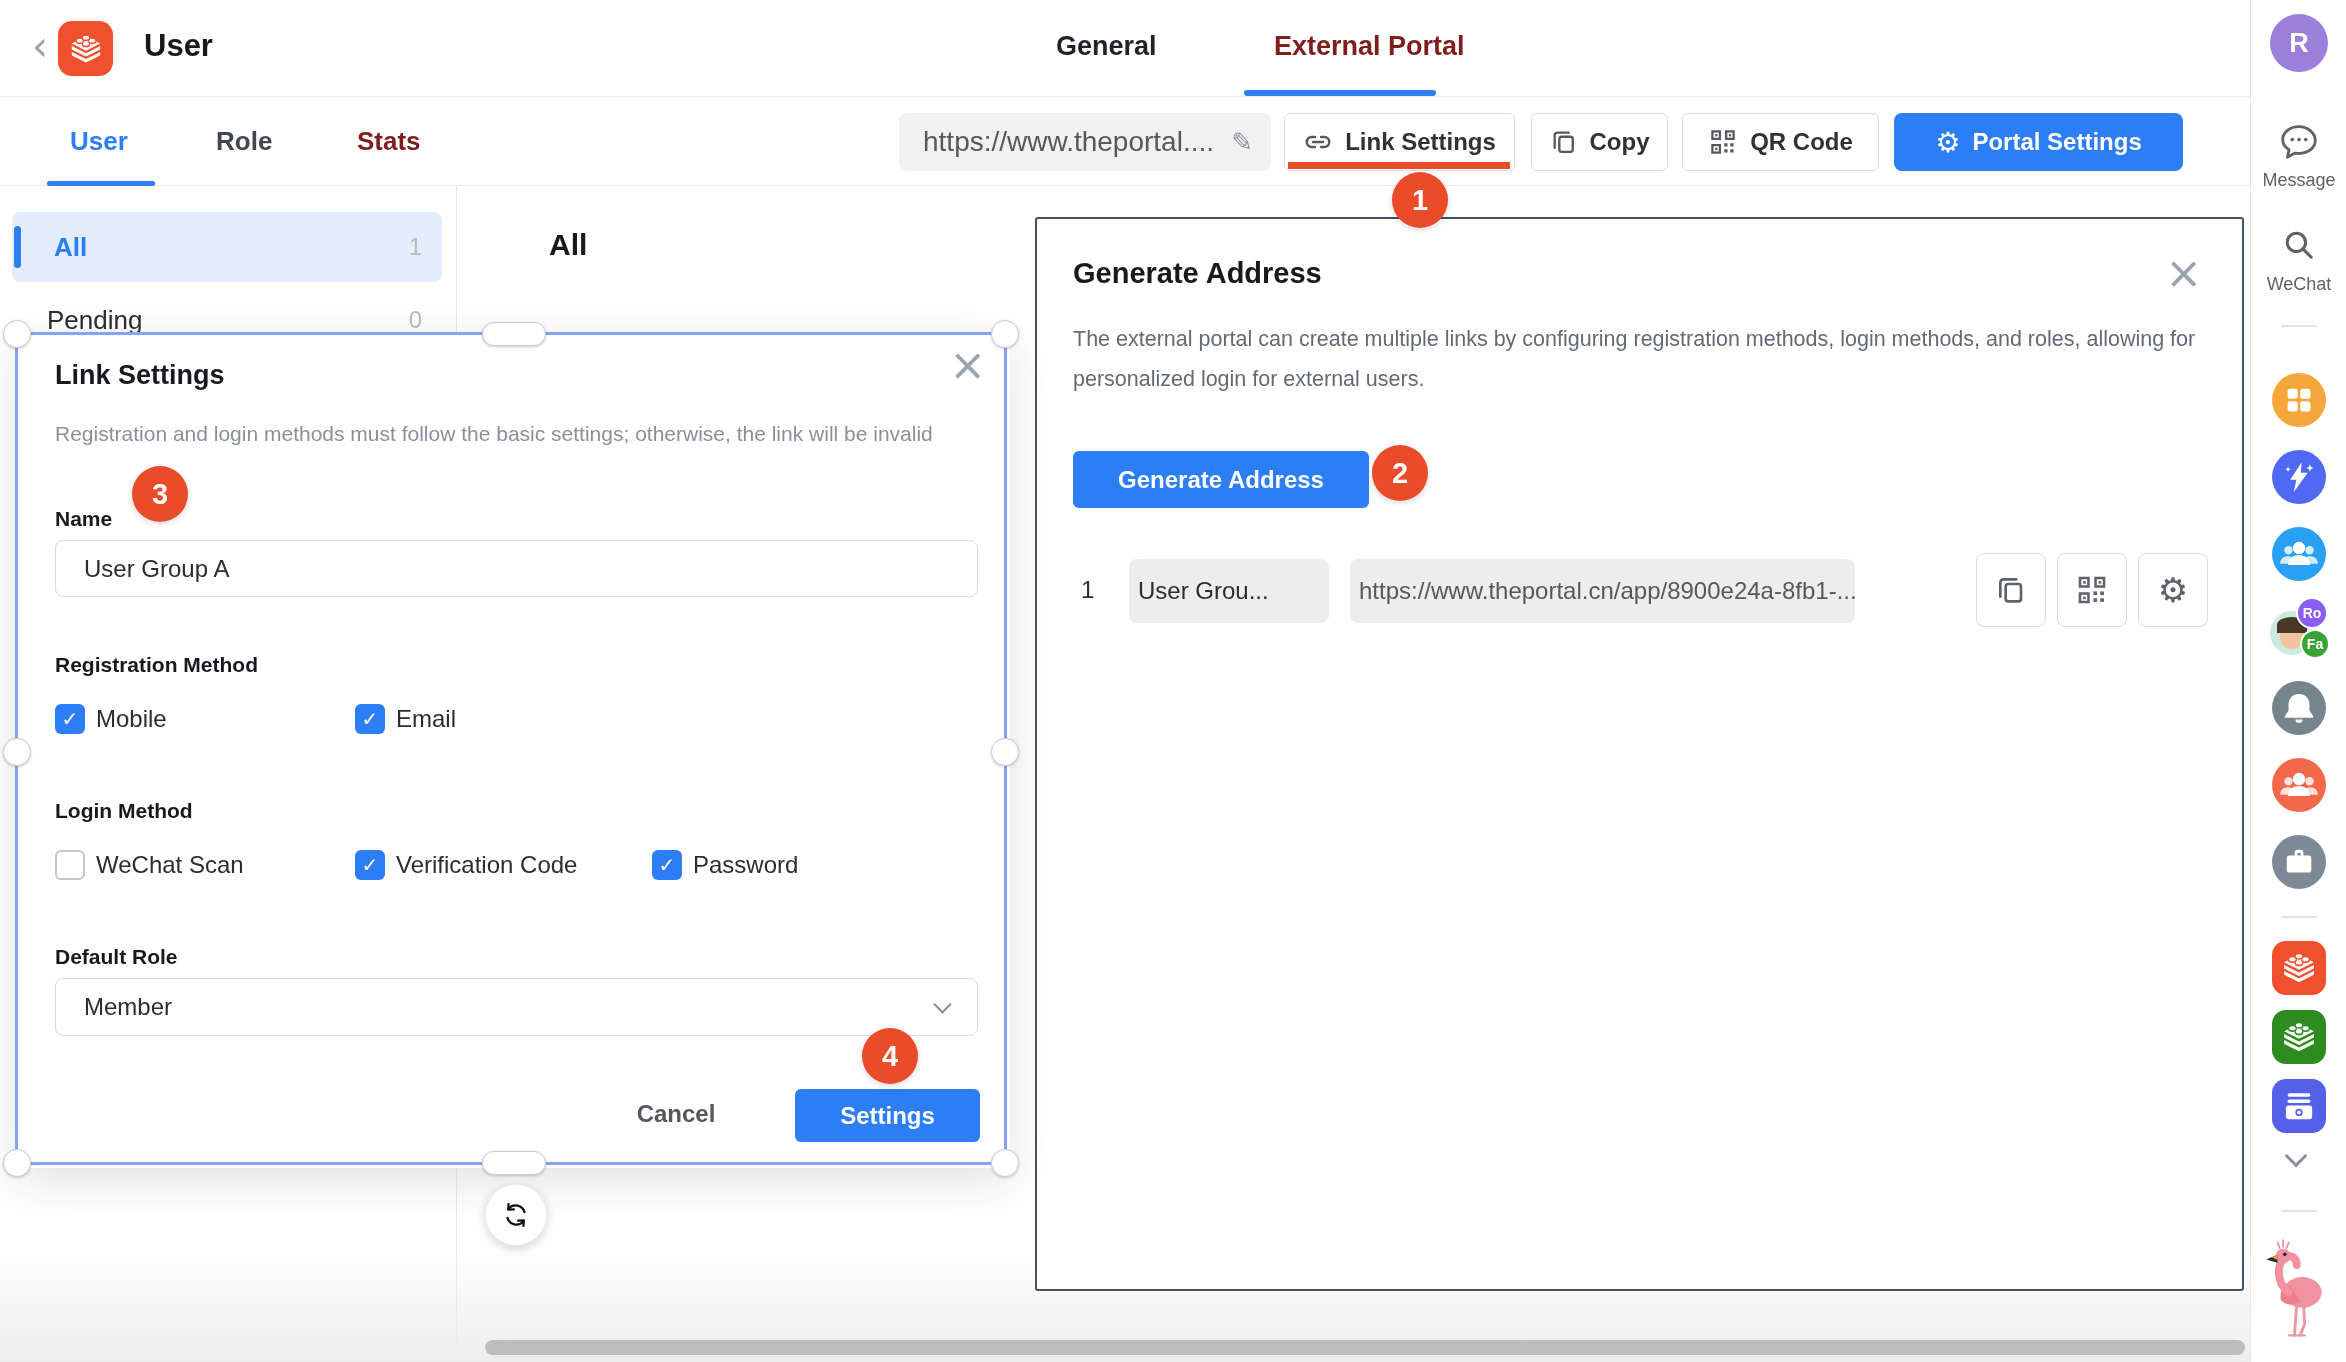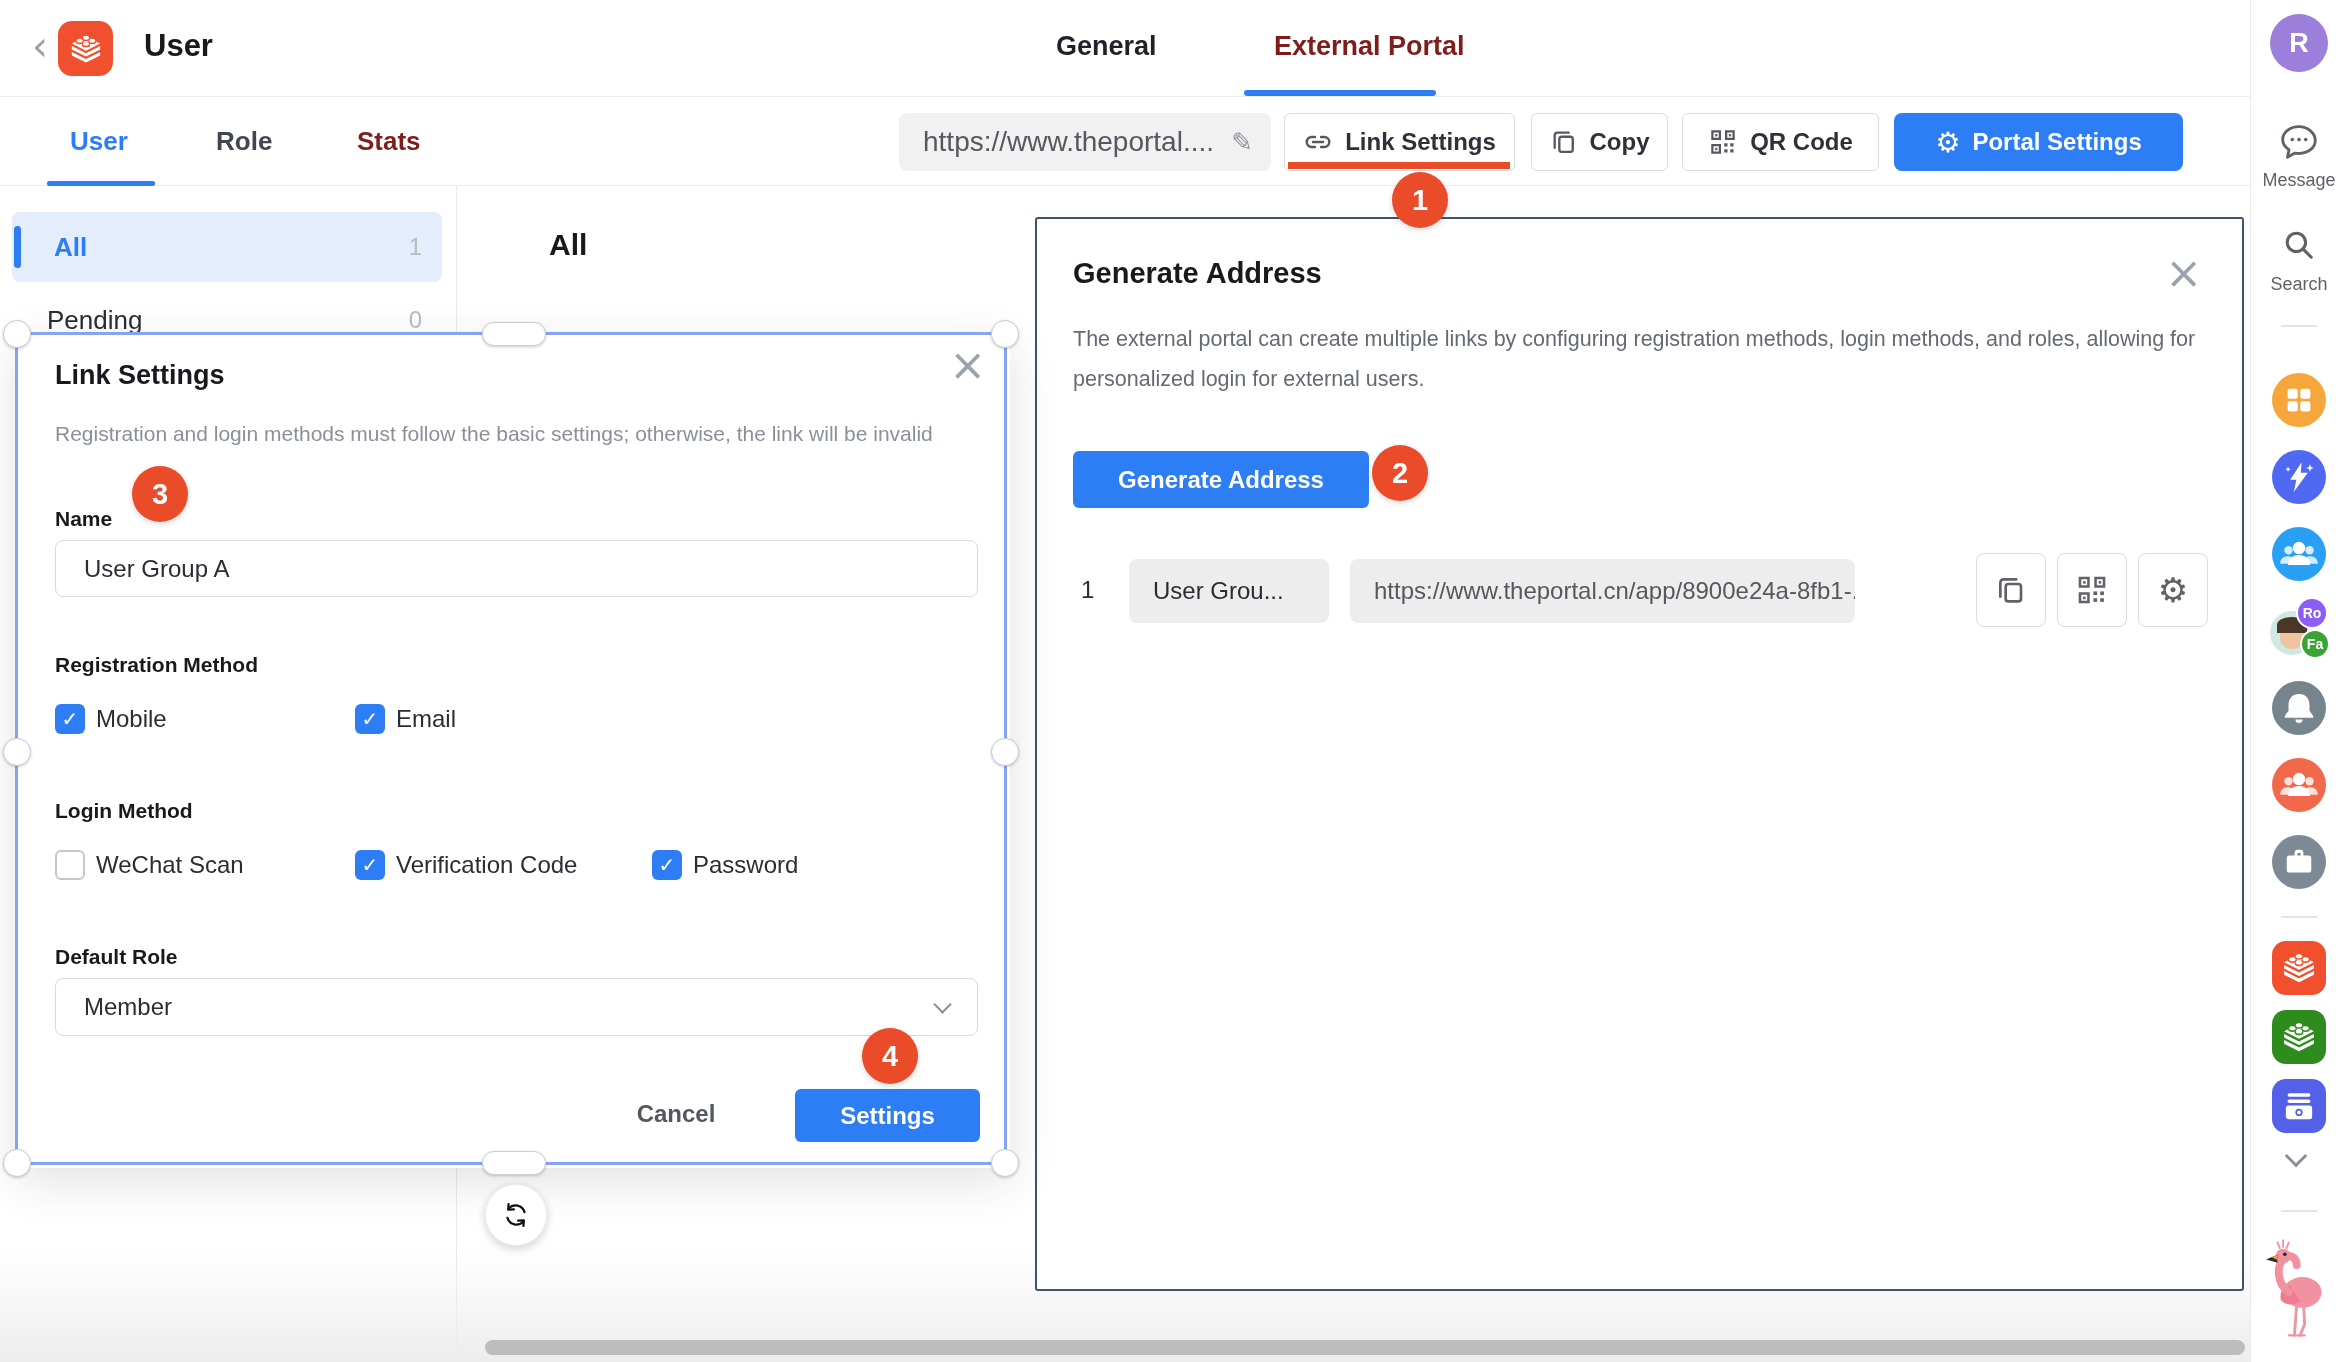--- a/index.html
+++ b/index.html
@@ -37,21 +37,21 @@
 
   .content-heading { position:absolute; left:549px; top:228px; font-size:30px; font-weight:bold; color:#17191d; }
 
   
   .gen-modal { position:absolute; left:1035px; top:217px; width:1209px; height:1074px; background:#fff; border:2px solid #42526e; border-radius:3px; z-index:20; }
   .gen-title { position:absolute; left:36px; top:38px; font-size:29px; font-weight:bold; color:#17191d; }
   .close-x { position:absolute; font-size:44px; color:#9aa3ad; line-height:44px; cursor:default; }
   .gen-desc { position:absolute; left:36px; top:100px; width:1140px; font-size:21.5px; line-height:40px; color:#646a73; }
   .gen-btn { position:absolute; left:36px; top:232px; width:296px; height:57px; background:#2d7df5; border:none; border-radius:6px; color:#fff; font-size:24px; font-weight:600; }
   .row-index { position:absolute; left:44px; top:334px; width:30px; height:74px; line-height:74px; font-size:24px; color:#2a2d33; }
-  .row-pill { position:absolute; top:340px; height:64px; background:#ededee; border-radius:8px; display:flex; align-items:center; padding:0 24px; font-size:24px; white-space:nowrap; overflow:hidden; }
+  .row-pill { position:absolute; top:340px; height:64px; background:#ededee; border-radius:8px; display:flex; align-items:center; padding:0 9px; font-size:24px; white-space:nowrap; overflow:hidden; }
   .sq-btn { position:absolute; top:334px; width:70px; height:74px; background:#fff; border:1px solid #dcdcdc; border-radius:8px; display:flex; align-items:center; justify-content:center; color:#5f6368; }
 
   
   .selection { position:absolute; left:15px; top:332px; width:992px; height:833px; border:3px solid #86a3f6; z-index:31; pointer-events:none; }
   .handle { position:absolute; background:#fff; border:1px solid #c9cdd4; box-shadow:0 1px 3px rgba(0,0,0,.2); }
   .h-circ { width:28px; height:28px; border-radius:50%; }
   .h-pill { width:64px; height:24px; border-radius:12px; }
   .ls-modal { position:absolute; left:18px; top:335px; width:992px; height:833px; background:#fff; border-radius:4px; box-shadow:0 12px 48px rgba(31,35,41,.14); z-index:30; }
   .ls-title { position:absolute; left:37px; top:25px; font-size:27px; font-weight:bold; color:#17191d; }
   .ls-desc { position:absolute; left:37px; top:82px; width:880px; font-size:21px; line-height:33px; color:#8a9099; }
@@ -346,21 +346,21 @@
     <div class="avatar">R</div>
 
     <svg class="rail-ico" style="top:118px;">
         <use href="#i-bubble"></use>
       </svg>
     <div class="rail-label" style="top:170px;">Message</div>
 
     <svg class="rail-ico" style="top:224px; left:27px; width:42px; height:42px;">
         <use href="#i-mag"></use>
       </svg>
-    <div class="rail-label" style="top:274px;">Search</div>
+    <div class="rail-label" style="top:274px;">WeChat</div>
 
     <div class="rail-div" style="top:325px;"></div>
 
     <div class="circle-ico" style="top:373px; background:#f6a73c;">
       <svg width="42" height="42">
           <use href="#i-grid"></use>
         </svg>
     </div>
     <div class="circle-ico" style="top:450px; background:#5069f2;">
       <svg width="42" height="42">

